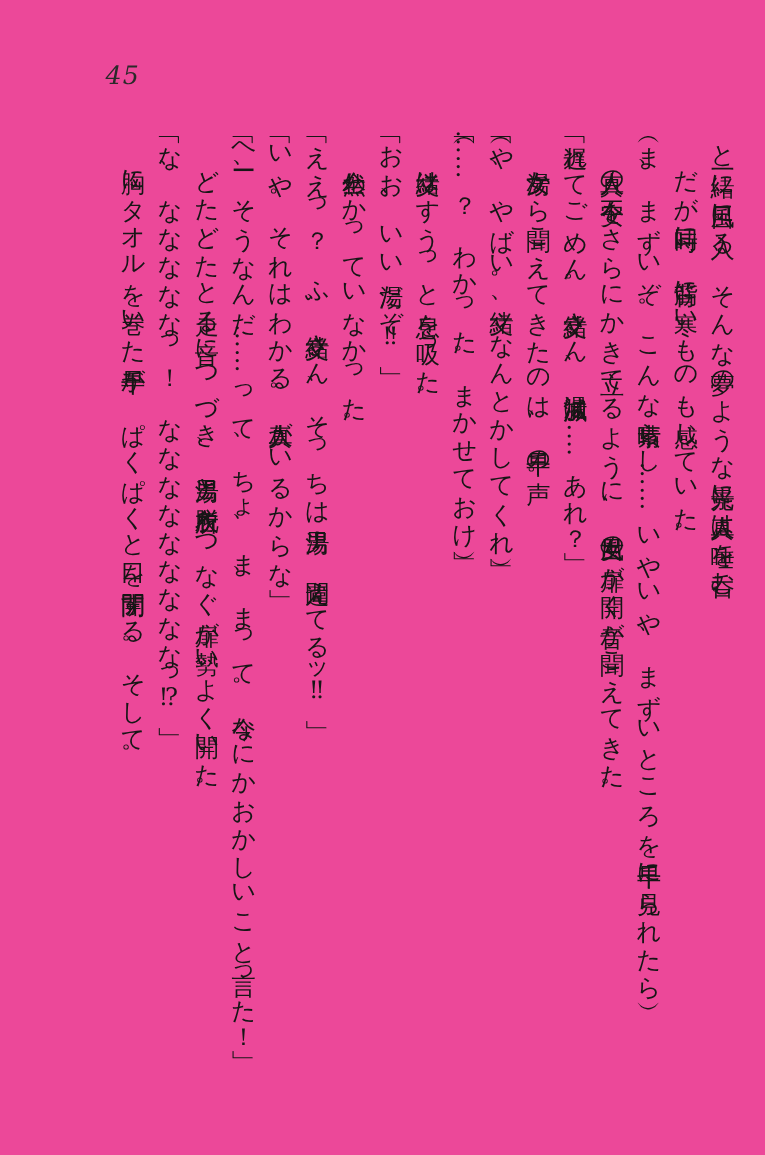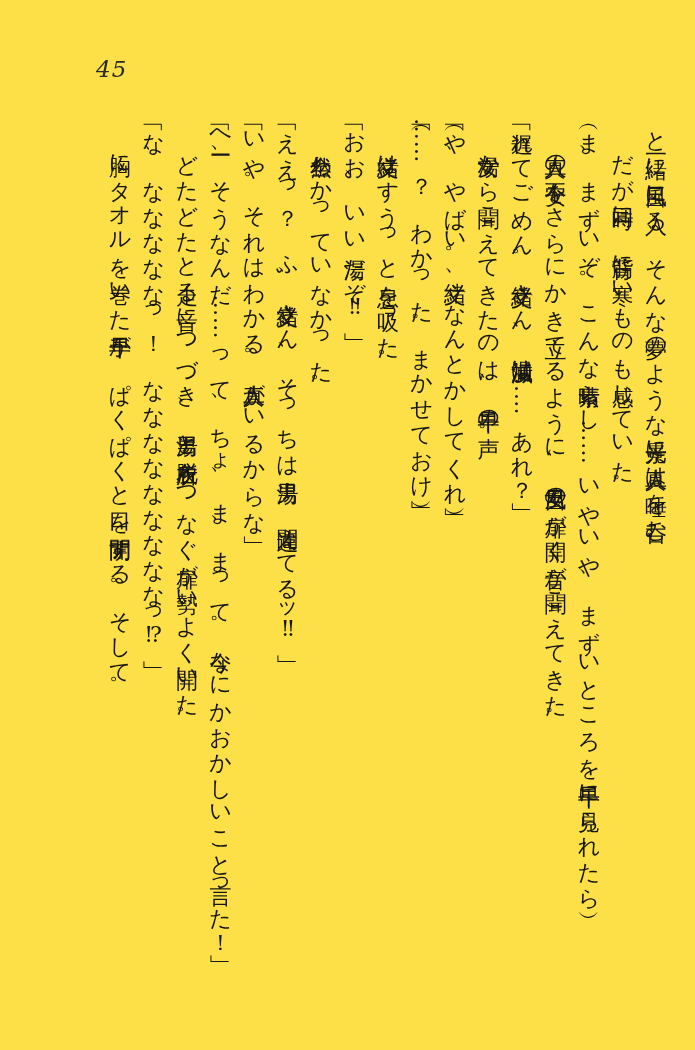--- a/index.html
+++ b/index.html
@@ -4,21 +4,21 @@
 <style>
   html, body {
     margin: 0;
     padding: 0;
     background: #ffffff;
   }
   .page {
     position: relative;
     width: 695px;
     height: 1050px;
-    background: #fde047;
+    background: #ec4899;
     overflow: hidden;
     font-family: "DejaVu Serif", "Liberation Serif", serif;
   }
   .page-number {
     position: absolute;
     left: 96px;
     top: 56px;
     font-style: italic;
     font-size: 23px;
     color: #2a2a2a;

